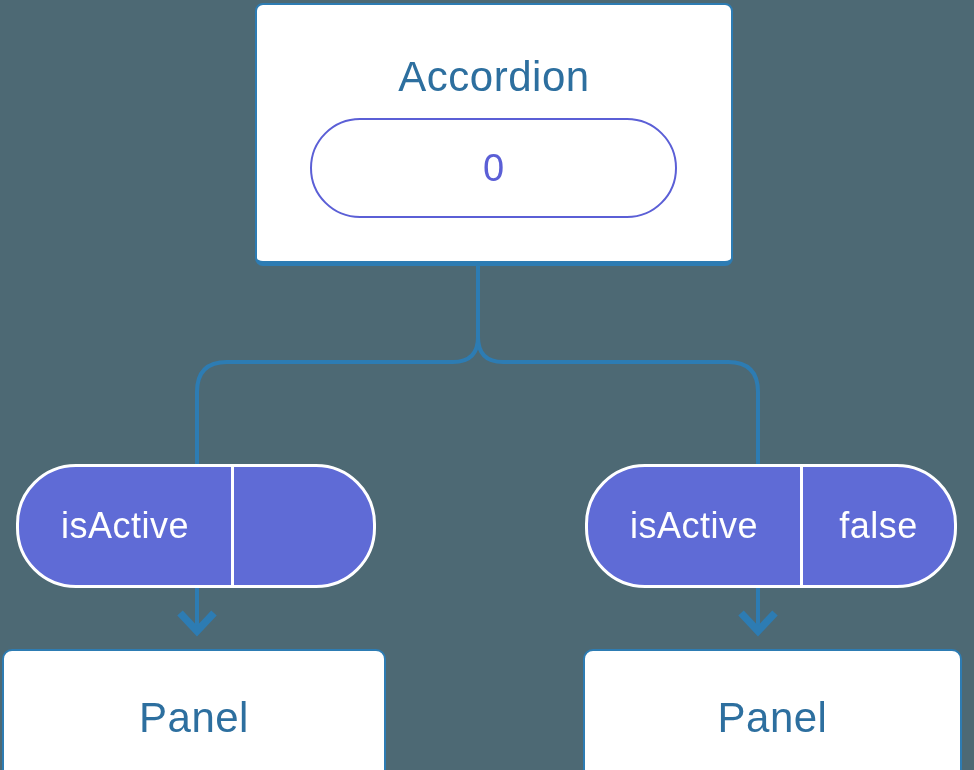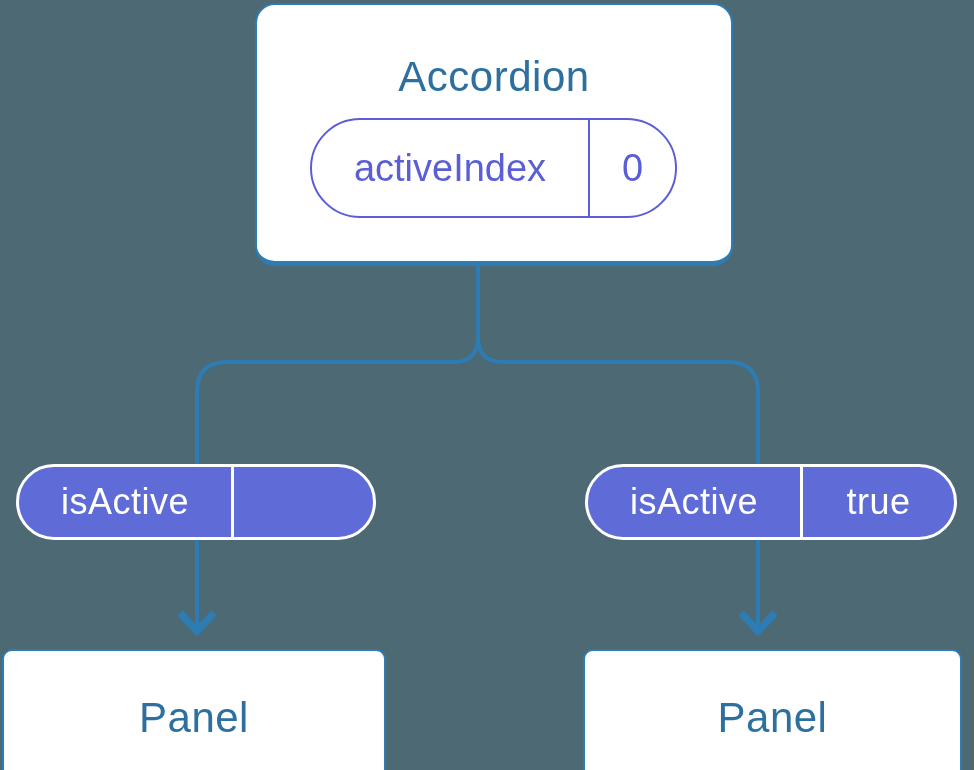--- a/index.html
+++ b/index.html
@@ -34,21 +34,21 @@
   .connector-svg .arrowhead{stroke-width:7.5;}
   .component-box{
     position:absolute;
     box-sizing:border-box;
     background:var(--box_bg);
     border:2px solid var(--box_border);
     z-index:2;
   }
   .accordion-box{
     left:255px;top:3px;width:478px;height:263px;
-    border-radius:20px;
+    border-radius:8px;
     border-bottom-width:5px;
   }
   .component-title{
     position:absolute;left:0;right:0;
     text-align:center;
     color:var(--component_text);
     font-weight:500;
     letter-spacing:0.5px;
   }
   .accordion-title{
@@ -76,21 +76,21 @@
   }
   .state-pill .seg-name{
     width:276px;
     border-right:2px solid var(--state_accent);
   }
   .state-pill .seg-value{flex:1;}
   .prop-pill{
     position:absolute;
     top:464px;
     box-sizing:border-box;
-    height:76px;
+    height:124px;
     background:var(--prop_bg);
     border:3px solid #ffffff;
     border-radius:60px;
     display:flex;align-items:stretch;
     overflow:hidden;
     z-index:2;
     text-align:center;
   }
   .prop-pill-left{left:16px;width:360px;}
   .prop-pill-right{left:585px;width:372px;}
@@ -129,32 +129,31 @@
   <svg class="connector-svg" width="974" height="770" viewBox="0 0 974 770">
     <path class="trunk" d="M478,266 L478,337 Q478,362 453,362 L227,362 Q197,362 197,392 L197,632"></path>
     <path class="trunk" d="M478,290 L478,337 Q478,362 503,362 L728,362 Q758,362 758,392 L758,632"></path>
     <path class="arrowhead" d="M180,613 L197,631 L214,613"></path>
     <path class="arrowhead" d="M741,613 L758,631 L775,613"></path>
   </svg>
 
   <div class="component-box accordion-box">
     <div class="component-title accordion-title">Accordion</div>
     <div class="state-pill">
-      <div class="seg seg-name">activeIndex</div>
       <div class="seg seg-value">0</div>
     </div>
   </div>
 
   <div class="prop-pill prop-pill-left">
     <div class="seg seg-name">isActive</div>
   </div>
 
   <div class="prop-pill prop-pill-right">
     <div class="seg seg-name">isActive</div>
-    <div class="seg seg-value">true</div>
+    <div class="seg seg-value">false</div>
   </div>
 
   <div class="component-box panel-box panel-left">
     <div class="panel-title">Panel</div>
   </div>
 
   <div class="component-box panel-box panel-right">
     <div class="panel-title">Panel</div>
   </div>
 

